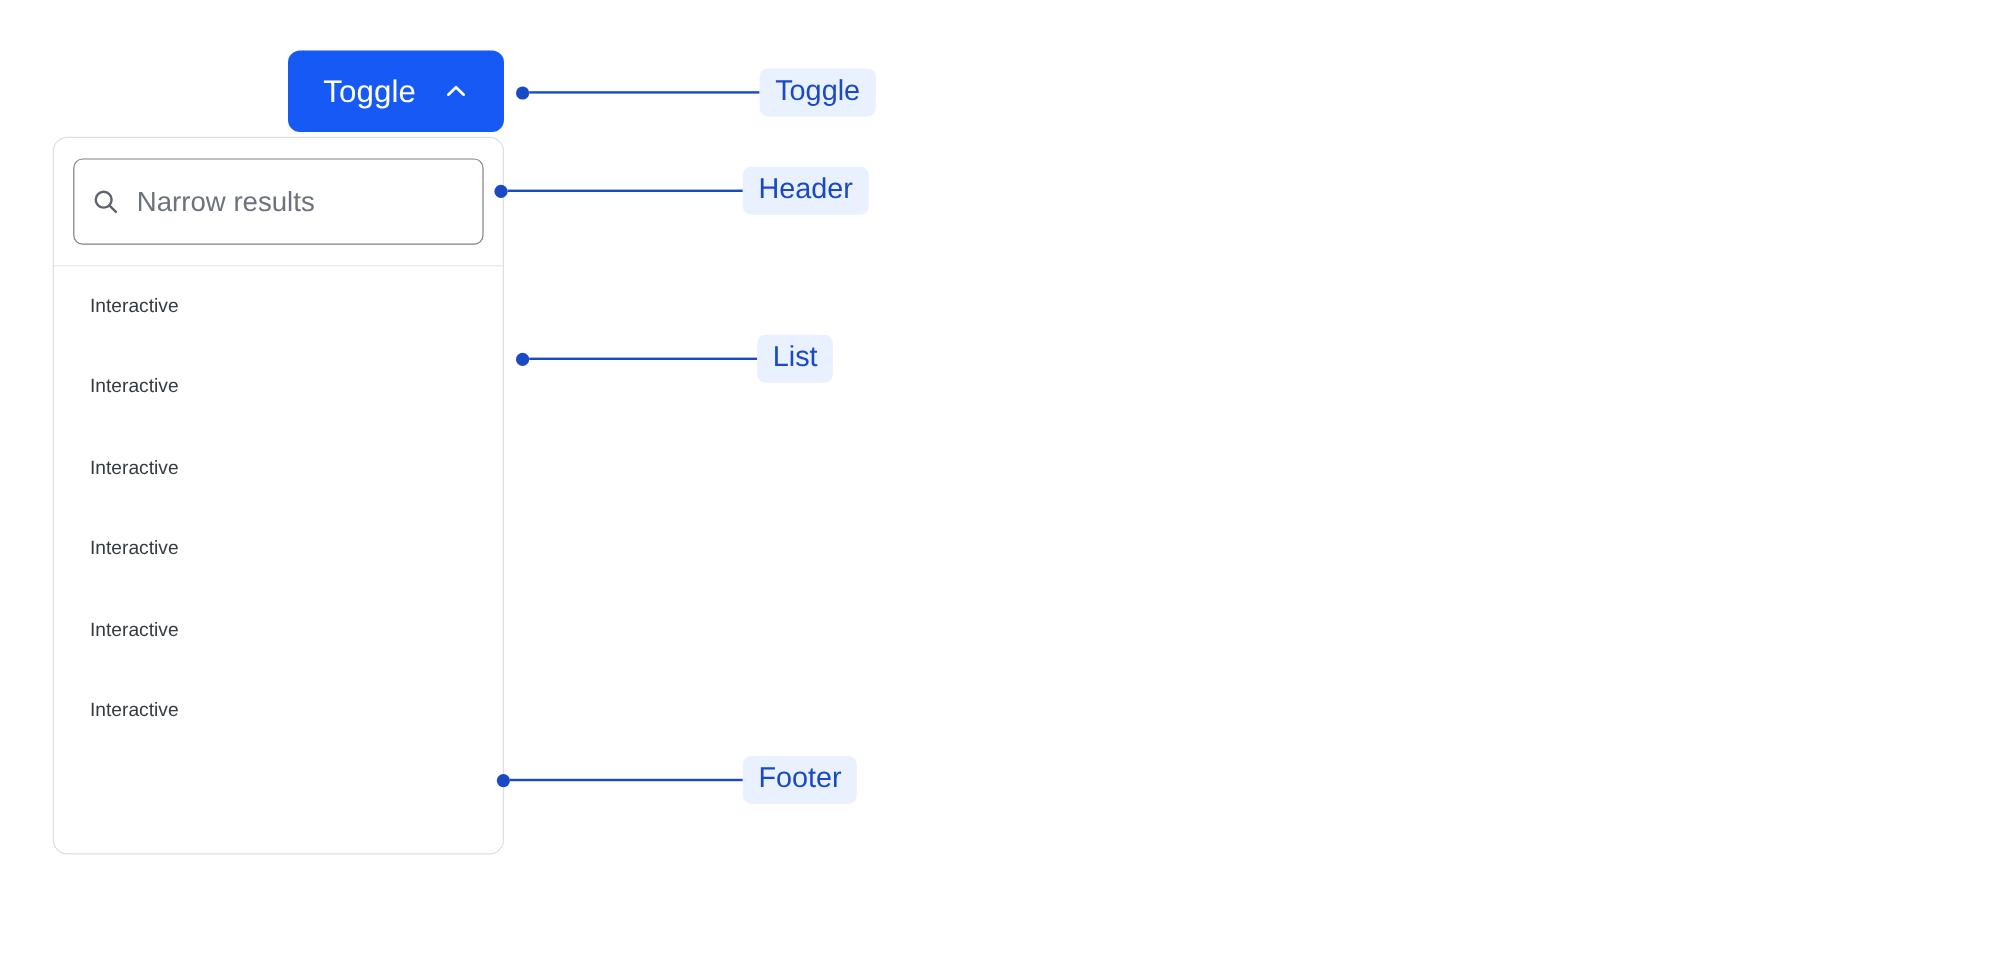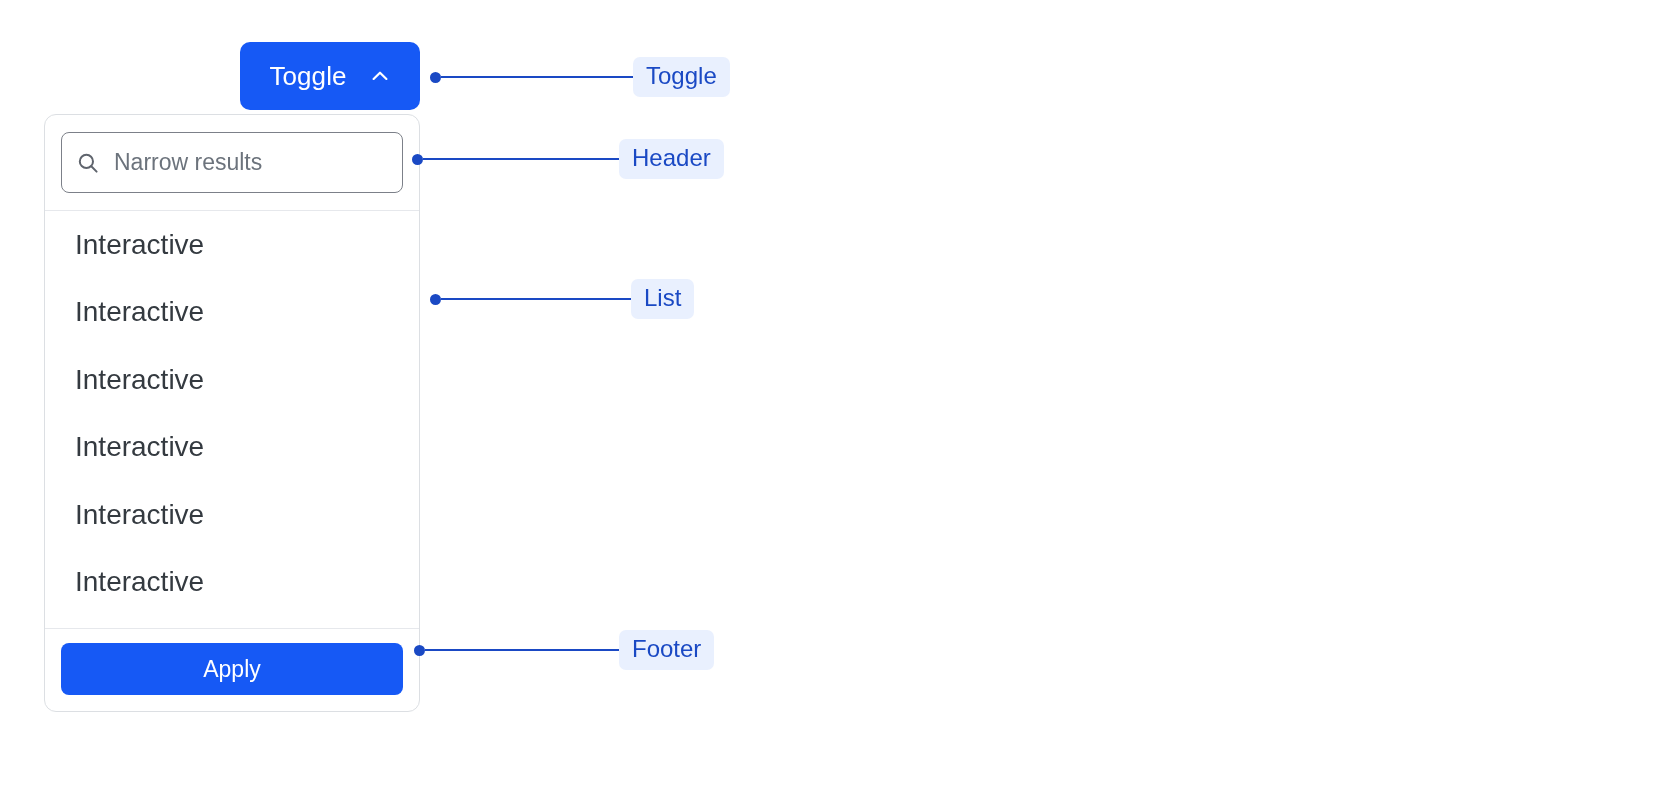--- a/index.html
+++ b/index.html
@@ -64,21 +64,21 @@
   }
 
   
   #panel-header {
     flex: 0 0 auto;
     padding: 17px 16px 17px 16px;
     border-bottom: 1px solid #e6e8ec;
     box-sizing: border-box;
   }
   #search-field {
-    height: 61px;
+    height: 72px;
     border: 1px solid #7c8089;
     border-radius: 8px;
     display: flex;
     align-items: center;
     padding: 0 14px;
     box-sizing: border-box;
     background: #ffffff;
     cursor: text;
   }
   #search-field .search-icon {
@@ -110,21 +110,21 @@
     margin: 0;
     list-style: none;
     overflow: hidden;
   }
   #panel-list .list-item {
     height: 67.5px;
     display: flex;
     align-items: center;
     padding: 0 0 0 30px;
     box-sizing: border-box;
-    font-size: 28px;
+    font-size: 16px;
     color: #343a40;
     cursor: pointer;
     font-family: "Liberation Sans", sans-serif;
   }
 
   
   #panel-footer {
     flex: 0 0 auto;
     border-top: 1px solid #e6e8ec;
     padding: 14px 16px 16px 16px;
@@ -209,23 +209,20 @@
 
   <ul id="panel-list">
     <li class="list-item">Interactive</li>
     <li class="list-item">Interactive</li>
     <li class="list-item">Interactive</li>
     <li class="list-item">Interactive</li>
     <li class="list-item">Interactive</li>
     <li class="list-item">Interactive</li>
   </ul>
 
-  <div id="panel-footer">
-    <button id="apply-button">Apply</button>
-  </div>
 
 </div>
 
 <div class="annotation" id="annotation-toggle">
   <span class="dot"></span>
   <span class="leader"></span>
   <span class="chip">Toggle</span>
 </div>
 
 <div class="annotation" id="annotation-header">

